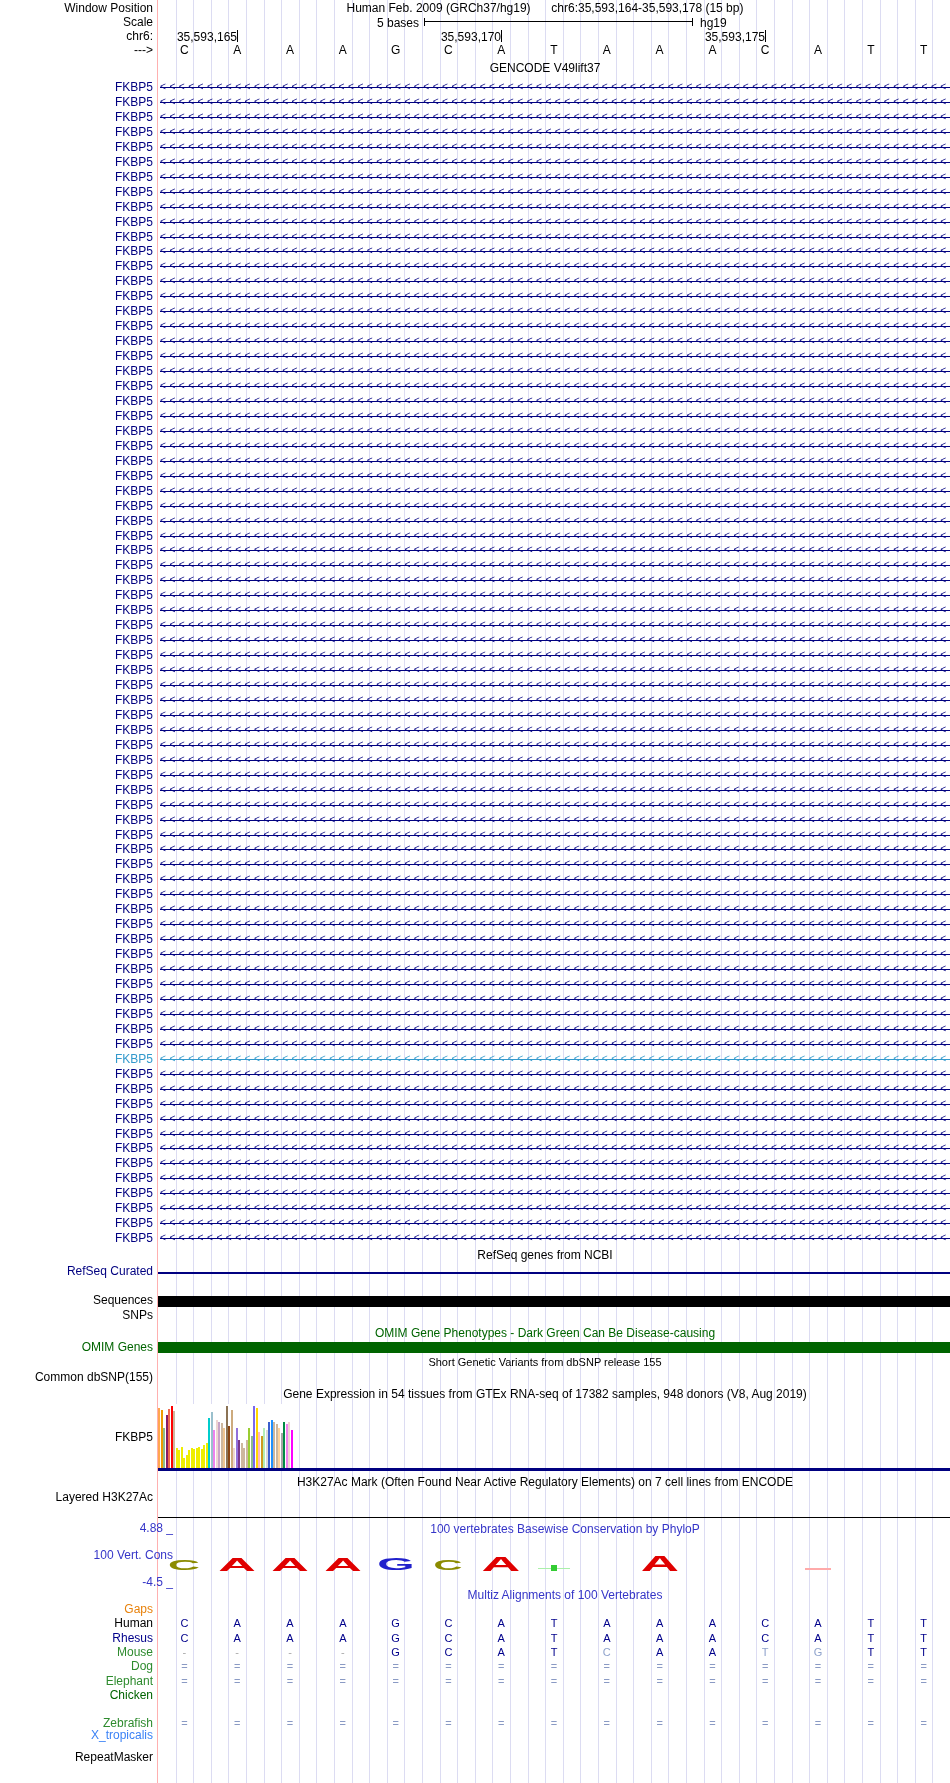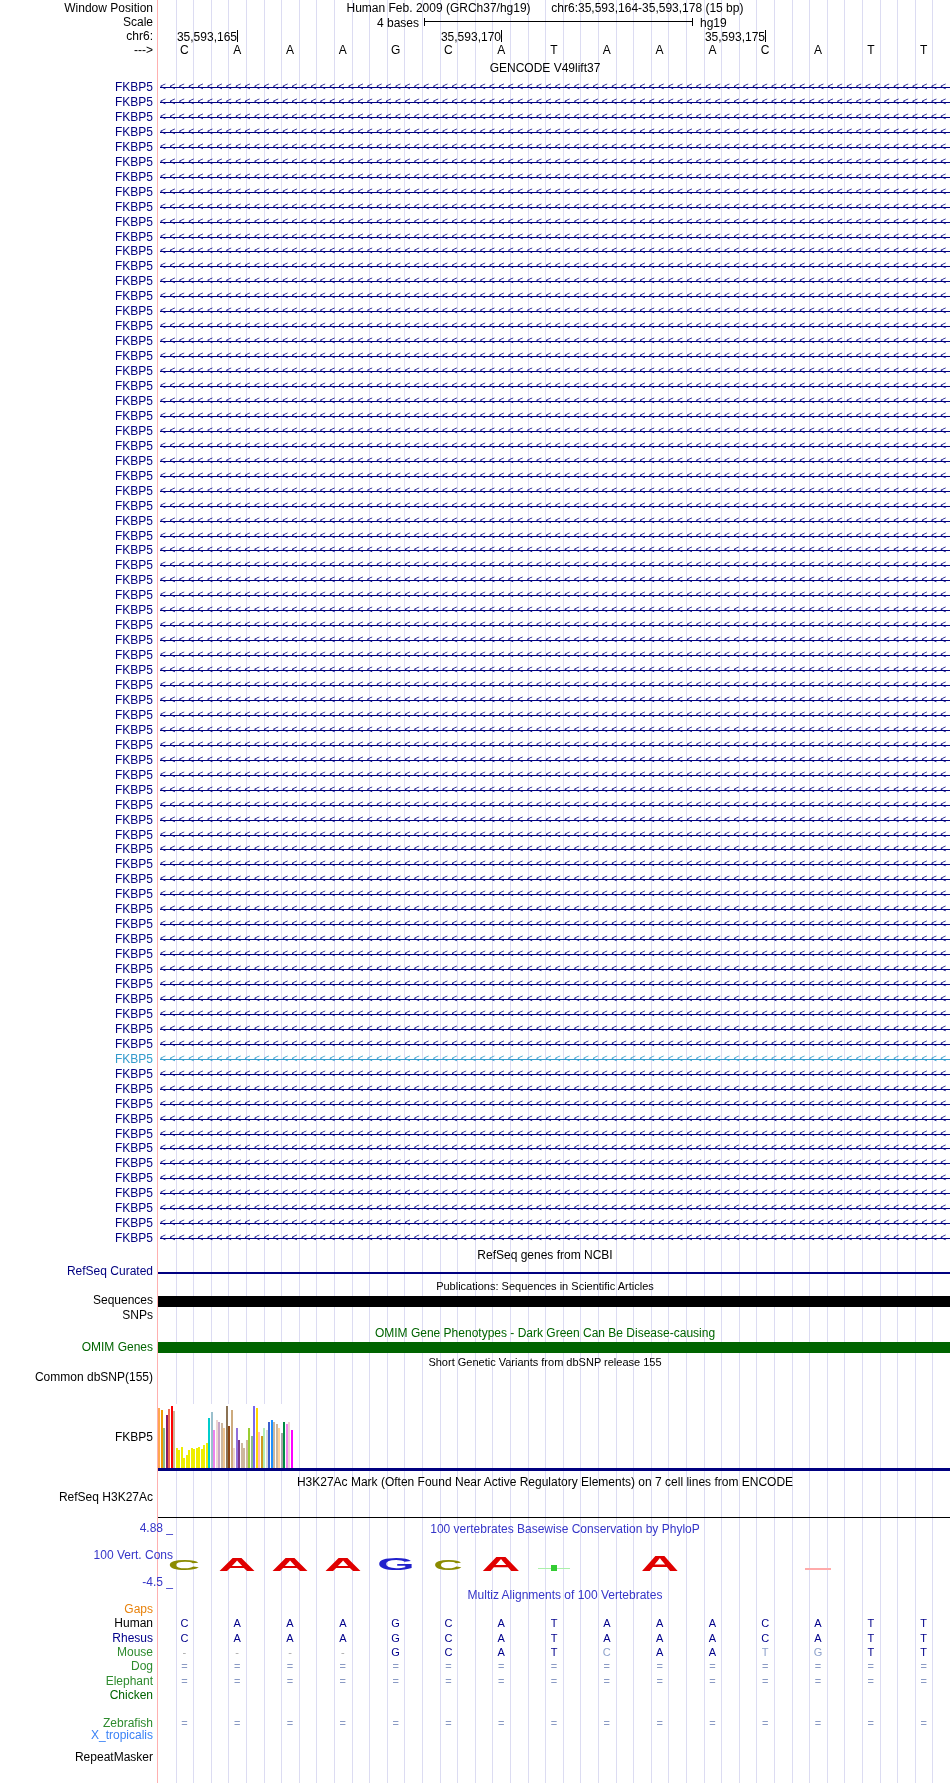--- a/index.html
+++ b/index.html
@@ -87,21 +87,21 @@
   <div class="redline"></div>
 
   <div class="lbl" style="top:2px">Window Position</div>
   <div class="ctr" style="top:2px">
     <span>Human Feb. 2009 (GRCh37/hg19)</span>
     <span style="display:inline-block;width:14px"></span>
     <span>chr6:35,593,164-35,593,178 (15 bp)</span>
   </div>
 
   <div class="lbl" style="top:16px">Scale</div>
-  <div class="coordtxt" style="top:17px;right:531px">4 bases</div>
+  <div class="coordtxt" style="top:17px;right:531px">5 bases</div>
   <div id="scalebar" style="left:424px;width:267px"></div>
   <div class="coordtxt" style="top:17px;left:700px">hg19</div>
 
   <div class="lbl" style="top:30px">chr6:</div>
   <div id="coordrow">
       <div class="tick" style="left: 237px; top: 30px;"></div>
       <div class="coordtxt" style="top: 31px; right: 713px;">35,593,165</div>
       <div class="tick" style="left: 501px; top: 30px;"></div>
       <div class="coordtxt" style="top: 31px; right: 449px;">35,593,170</div>
       <div class="tick" style="left: 765px; top: 30px;"></div>
@@ -518,32 +518,32 @@
         <div class="glabel">FKBP5</div>
         <div class="gline"></div>
         <div class="gchev">&lt;&lt;&lt;&lt;&lt;&lt;&lt;&lt;&lt;&lt;&lt;&lt;&lt;&lt;&lt;&lt;&lt;&lt;&lt;&lt;&lt;&lt;&lt;&lt;&lt;&lt;&lt;&lt;&lt;&lt;&lt;&lt;&lt;&lt;&lt;&lt;&lt;&lt;&lt;&lt;&lt;&lt;&lt;&lt;&lt;&lt;&lt;&lt;&lt;&lt;&lt;&lt;&lt;&lt;&lt;&lt;&lt;&lt;&lt;&lt;&lt;&lt;&lt;&lt;&lt;&lt;&lt;&lt;&lt;&lt;&lt;&lt;&lt;&lt;&lt;&lt;&lt;&lt;&lt;&lt;&lt;&lt;&lt;&lt;&lt;&lt;&lt;&lt;&lt;&lt;&lt;&lt;&lt;&lt;&lt;&lt;</div>
       </div>
     </div>
 
   <div class="ctr" style="top:1249px">RefSeq genes from NCBI</div>
   <div class="lbl navy" style="top:1265px">RefSeq Curated</div>
   <div class="fullbar" style="top:1272px;height:2px;background:#000080"></div>
 
-  <div class="ctr" style="top:1280px;font-size:11px">Publications: Sequences in Scientific Articles</div>
   <div class="lbl" style="top:1294px">Sequences</div>
   <div class="fullbar" style="top:1296px;height:11px;background:#000"></div>
   <div class="lbl" style="top:1309px">SNPs</div>
 
   <div class="ctr green" style="top:1327px">OMIM Gene Phenotypes - Dark Green Can Be Disease-causing</div>
   <div class="lbl green" style="top:1341px">OMIM Genes</div>
   <div class="fullbar" style="top:1342px;height:11px;background:#006400"></div>
 
   <div class="ctr" style="top:1356px;font-size:11px">Short Genetic Variants from dbSNP release 155</div>
   <div class="lbl" style="top:1371px">Common dbSNP(155)</div>
 
+  <div class="ctr" style="top:1388px">Gene Expression in 54 tissues from GTEx RNA-seq of 17382 samples, 948 donors (V8, Aug 2019)</div>
   <div id="gtexwhite"></div>
   <div class="lbl" style="top:1431px">FKBP5</div>
   <div id="gtexbars">
       <div class="gtexbar" style="left: 0px; height: 60px; background: rgb(255, 165, 79);"></div>
       <div class="gtexbar" style="left: 2.5px; height: 58px; background: rgb(238, 154, 0);"></div>
       <div class="gtexbar" style="left: 5px; height: 40px; background: rgb(143, 188, 143);"></div>
       <div class="gtexbar" style="left: 7.5px; height: 53px; background: rgb(139, 28, 98);"></div>
       <div class="gtexbar" style="left: 10px; height: 59px; background: rgb(238, 106, 80);"></div>
       <div class="gtexbar" style="left: 12.5px; height: 62px; background: rgb(255, 0, 0);"></div>
       <div class="gtexbar" style="left: 15px; height: 57px; background: rgb(205, 183, 158);"></div>
@@ -591,21 +591,21 @@
       <div class="gtexbar" style="left: 120px; height: 40px; background: rgb(255, 211, 155);"></div>
       <div class="gtexbar" style="left: 122.5px; height: 35px; background: rgb(166, 166, 166);"></div>
       <div class="gtexbar" style="left: 125px; height: 46px; background: rgb(0, 139, 69);"></div>
       <div class="gtexbar" style="left: 127.5px; height: 44px; background: rgb(238, 130, 238);"></div>
       <div class="gtexbar" style="left: 130px; height: 46px; background: rgb(238, 213, 210);"></div>
       <div class="gtexbar" style="left: 132.5px; height: 38px; background: rgb(255, 0, 255);"></div>
     </div>
   <div class="fullbar" style="top:1468px;height:3px;background:#000080"></div>
 
   <div class="ctr" style="top:1476px">H3K27Ac Mark (Often Found Near Active Regulatory Elements) on 7 cell lines from ENCODE</div>
-  <div class="lbl" style="top:1491px">RefSeq H3K27Ac</div>
+  <div class="lbl" style="top:1491px">Layered H3K27Ac</div>
   <div class="fullbar" style="top:1517px;height:1px;background:#000"></div>
 
   <div class="lbl blue" style="top:1522px">4.88 _</div>
   <div class="ctr blue" style="top:1523px">100 vertebrates Basewise Conservation by PhyloP</div>
   <div class="lbl blue" style="top:1549px">100 Vert. Cons</div>
   <div class="lbl blue" style="top:1576px">-4.5 _</div>
   <div id="phylop">
       <div class="logoletter" style="left: 184.4px; bottom: 211px; color: rgb(139, 139, 0); font-size: 13.8px; transform: translateX(-50%) scaleX(3.2);">C</div>
       <div class="logoletter" style="left: 237.2px; bottom: 211px; color: rgb(224, 0, 0); font-size: 17.94px; transform: translateX(-50%) scaleX(2.9);">A</div>
       <div class="logoletter" style="left: 290px; bottom: 211px; color: rgb(224, 0, 0); font-size: 17.94px; transform: translateX(-50%) scaleX(2.9);">A</div>

